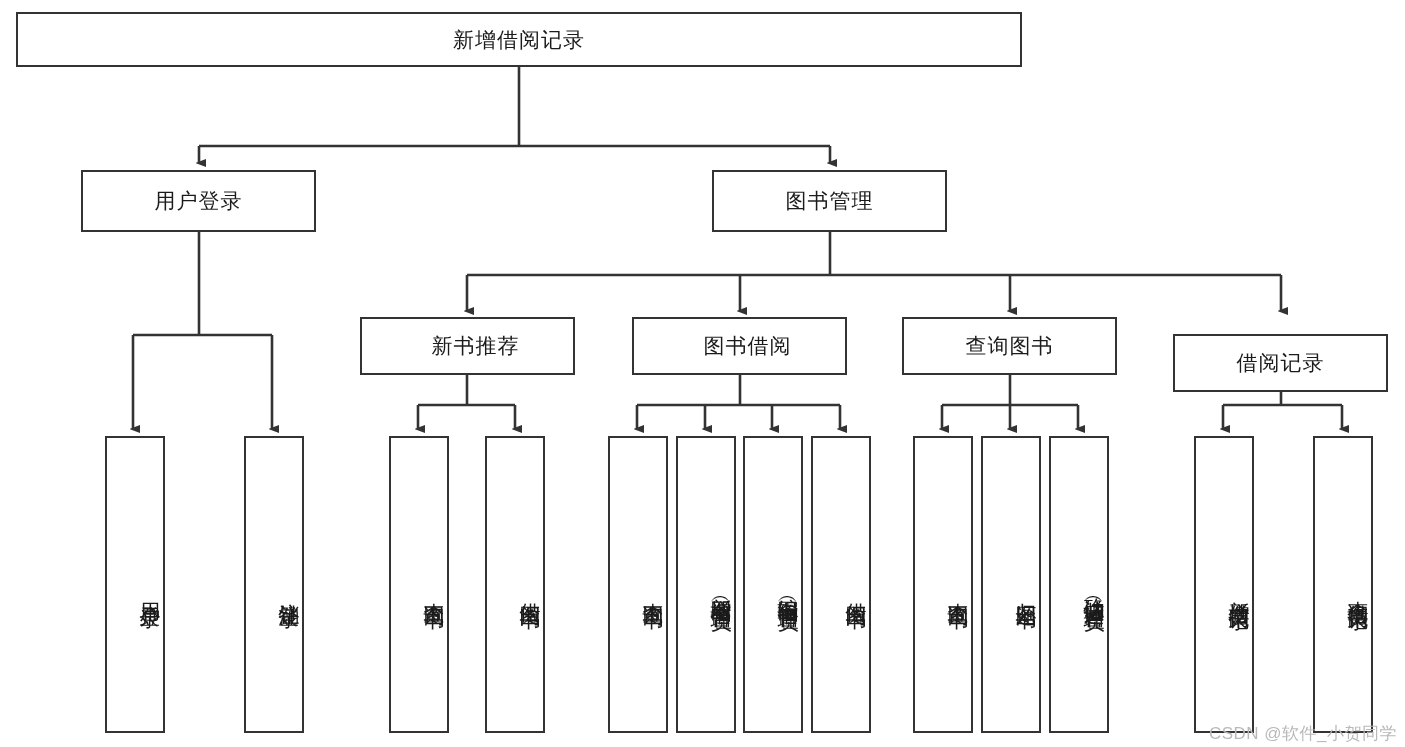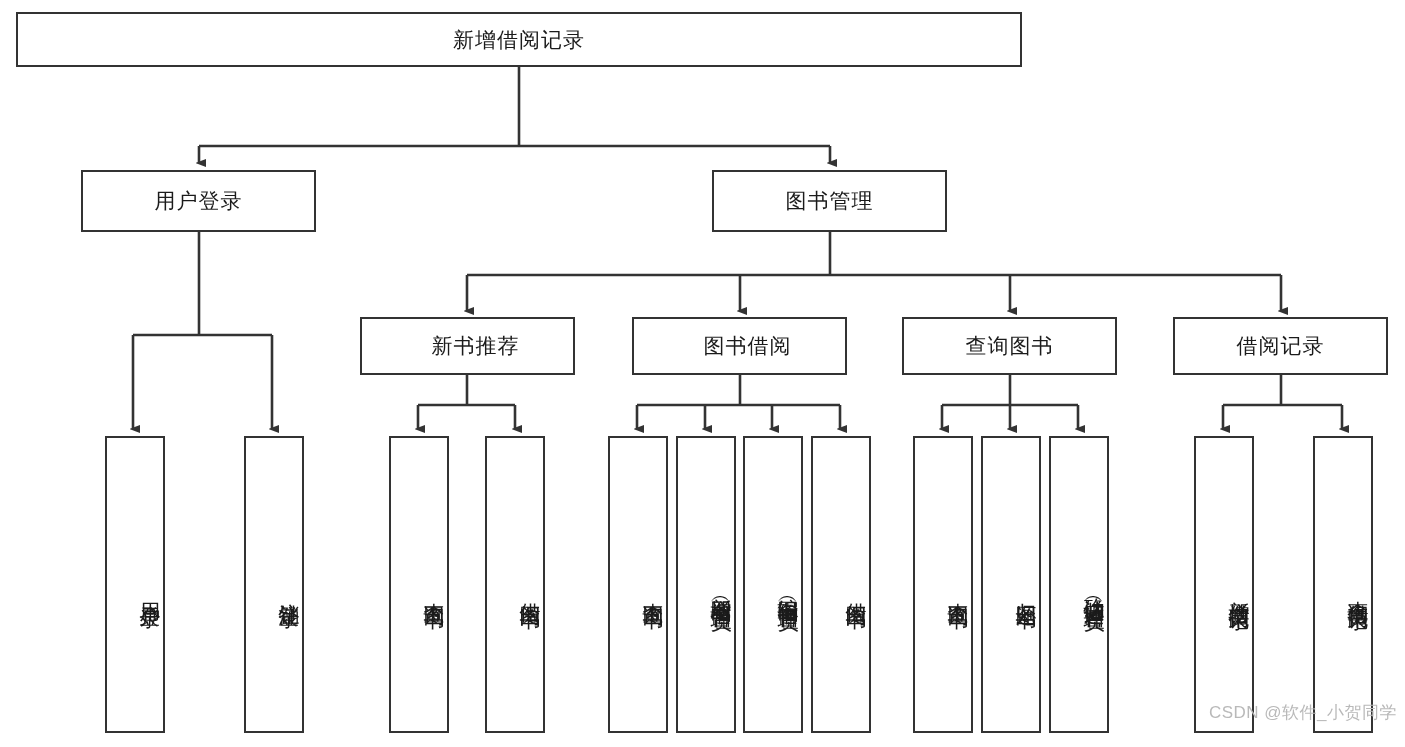--- a/index.html
+++ b/index.html
@@ -51,21 +51,21 @@
     padding-top: 10px;
   }
   .node.vertical .vtext {
     writing-mode: vertical-rl;
     text-orientation: upright;
     white-space: nowrap;
   }
   .watermark {
     position: absolute;
     right: 8px;
-    bottom: 23px;
+    bottom: 2px;
     font-size: 17px;
     color: #b9b9b9;
     letter-spacing: 0.5px;
     z-index: 3;
     white-space: nowrap;
   }
 </style>
 </head>
 <body>
 
@@ -137,21 +137,21 @@
 
   <div class="node horizontal" style="left:360px; top:317px; width:215px; height:58px;padding-left:16px;">
     <span>新书推荐</span>
   </div>
   <div class="node horizontal" style="left:632px; top:317px; width:215px; height:58px;padding-left:16px;">
     <span>图书借阅</span>
   </div>
   <div class="node horizontal" style="left:902px; top:317px; width:215px; height:58px;">
     <span>查询图书</span>
   </div>
-  <div class="node horizontal" style="left:1173px; top:317px; width:215px; height:58px;">
+  <div class="node horizontal" style="left:1173px; top:334px; width:215px; height:58px;">
     <span>借阅记录</span>
   </div>
 
   <div class="node vertical" style="left:105px; top:436px; width:60px; height:297px;">
     <span class="vtext">用户登录</span>
   </div>
   <div class="node vertical" style="left:244px; top:436px; width:60px; height:297px;">
     <span class="vtext">注销登录</span>
   </div>
 

